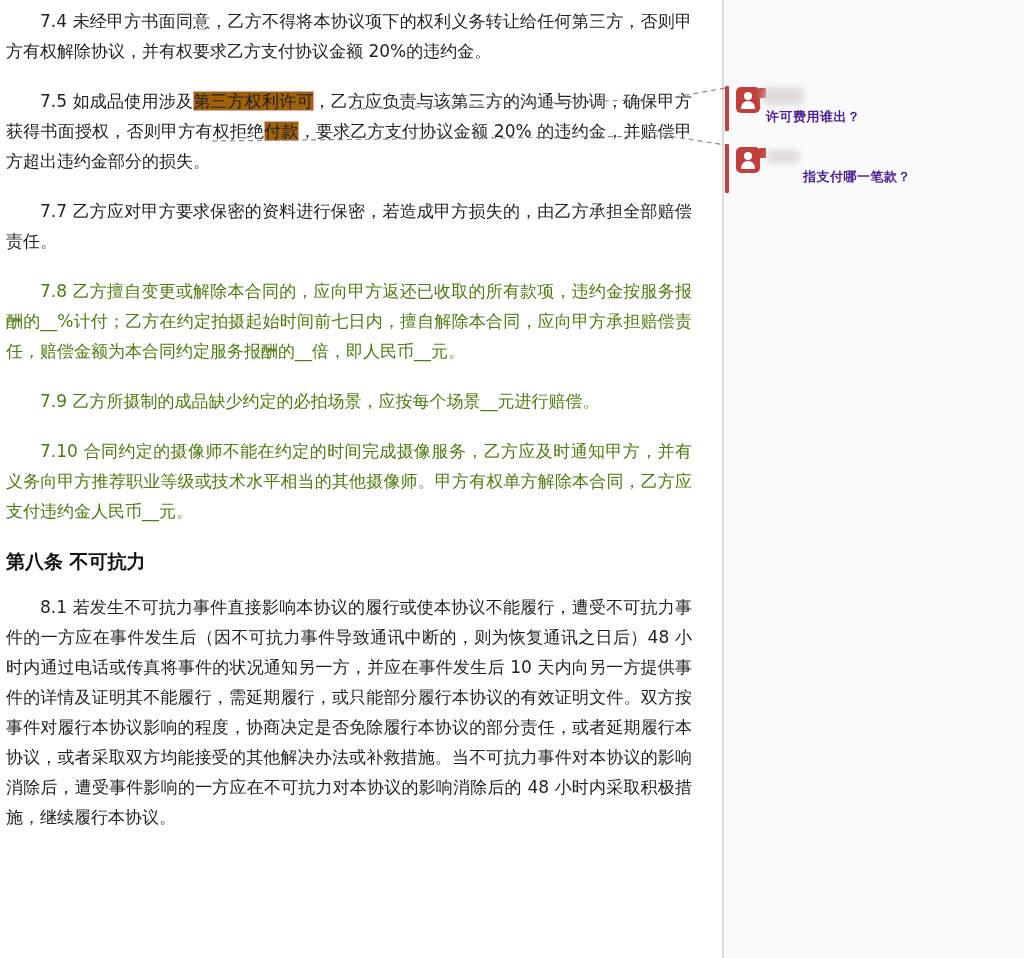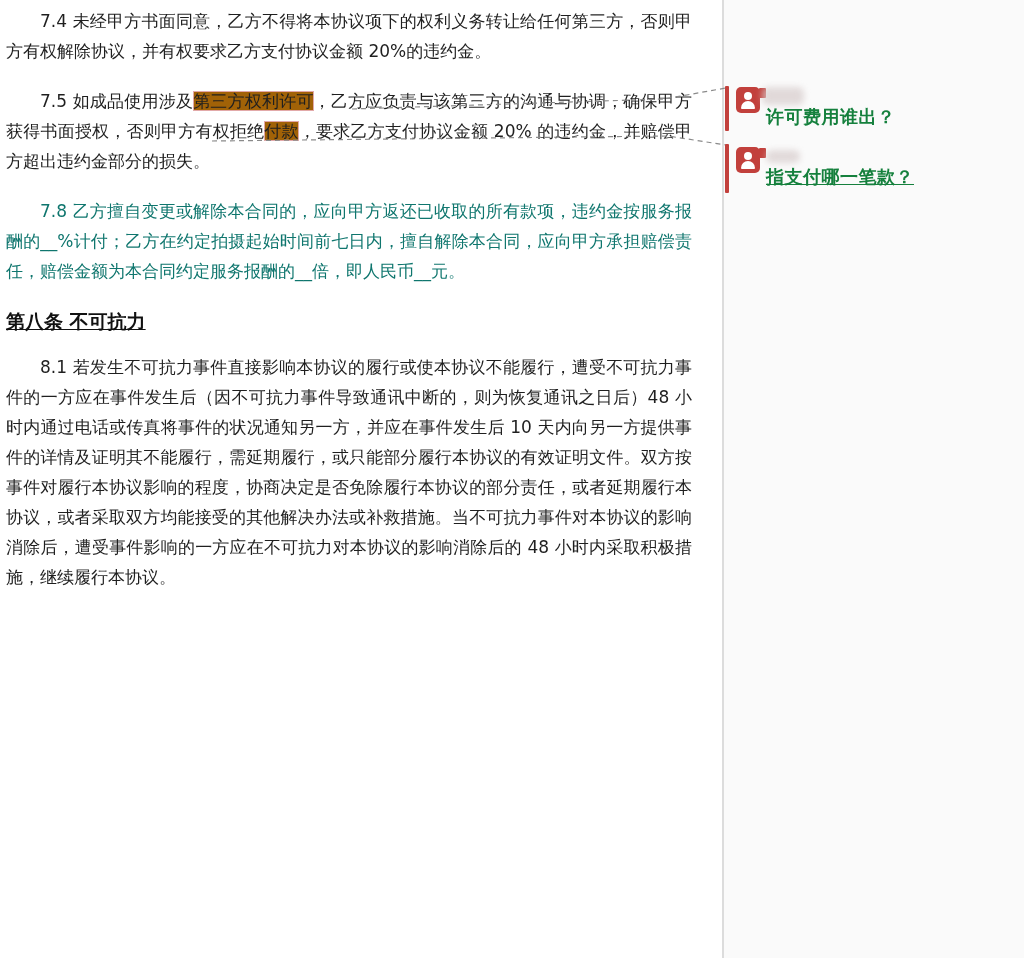--- a/index.html
+++ b/index.html
@@ -12,25 +12,24 @@
   
   .doc{
     position:absolute;left:0;top:0;width:722px;height:958px;
     box-sizing:border-box;padding:6px 30px 0 6px;background:#ffffff;
   }
   .para{
     font-size:17px;line-height:30px;margin:0 0 20px 0;
     text-align:justify;text-indent:2em;color:#1f1f1f;font-weight:500;
     word-break:break-all;
   }
-  .para.red{color:#0f766e;}
+  .para.red{color:#4d7c0f;}
   .section{
     font-size:19px;line-height:30px;font-weight:bold;color:#111111;
     margin:4px 0 16px 0;
-    text-decoration:underline;
   }
   .hl{
     background:#a16207;
     box-shadow:inset 0 0 0 1px #e2a9a9;
   }
   
   .margin-bg{
     position:absolute;left:724px;top:0;width:300px;height:958px;
     background:#fafafa;
   }
@@ -61,37 +60,40 @@
   .avatar .torso{
     width:14px;height:8px;background:#ffffff;border-radius:7px 7px 1px 1px;margin:1px auto 0;
   }
   .name-blur{
     position:absolute;background:#d7cccc;border-radius:6px;
     filter:blur(3px);opacity:.7;
   }
   .nb1{left:762px;top:87px;width:42px;height:18px;}
   .nb2{left:766px;top:150px;width:34px;height:13px;}
   .ctext{
-    position:absolute;font-size:18px;line-height:17px;color:#15803d;
+    position:absolute;font-size:13px;line-height:17px;color:#4c1d95;
     font-weight:600;letter-spacing:.5px;white-space:nowrap;
   }
   .ct1{left:766px;top:108px;}
-  .ct2{left:766px;top:168px;text-decoration:underline;}
+  .ct2{left:803px;top:168px;}
   
   .overlay{position:absolute;left:0;top:0;width:1024px;height:958px;pointer-events:none;}
 </style>
 </head>
 <body>
 
 <div class="page">
 
   <div class="doc">
       <p class="para black"><span>7.4 未经甲方书面同意，乙方不得将本协议项下的权利义务转让给任何第三方，否则甲方有权解除协议，并有权要求乙方支付协议金额 20%的违约金。</span></p>
       <p class="para black"><span>7.5 如成品使用涉及</span><span class="hl">第三方权利许可</span><span>，乙方应负责与该第三方的沟通与协调，确保甲方获得书面授权，否则甲方有权拒绝</span><span class="hl">付款</span><span>，要求乙方支付协议金额 20% 的违约金，并赔偿甲方超出违约金部分的损失。</span></p>
+      <p class="para black"><span>7.7 乙方应对甲方要求保密的资料进行保密，若造成甲方损失的，由乙方承担全部赔偿责任。</span></p>
       <p class="para red"><span>7.8 乙方擅自变更或解除本合同的，应向甲方返还已收取的所有款项，违约金按服务报酬的__%计付；乙方在约定拍摄起始时间前七日内，擅自解除本合同，应向甲方承担赔偿责任，赔偿金额为本合同约定服务报酬的__倍，即人民币__元。</span></p>
+      <p class="para red"><span>7.9 乙方所摄制的成品缺少约定的必拍场景，应按每个场景__元进行赔偿。</span></p>
+      <p class="para red"><span>7.10 合同约定的摄像师不能在约定的时间完成摄像服务，乙方应及时通知甲方，并有义务向甲方推荐职业等级或技术水平相当的其他摄像师。甲方有权单方解除本合同，乙方应支付违约金人民币__元。</span></p>
       <h2 class="section"><span>第八条 不可抗力</span></h2>
       <p class="para black"><span>8.1 若发生不可抗力事件直接影响本协议的履行或使本协议不能履行，遭受不可抗力事件的一方应在事件发生后（因不可抗力事件导致通讯中断的，则为恢复通讯之日后）48 小时内通过电话或传真将事件的状况通知另一方，并应在事件发生后 10 天内向另一方提供事件的详情及证明其不能履行，需延期履行，或只能部分履行本协议的有效证明文件。双方按事件对履行本协议影响的程度，协商决定是否免除履行本协议的部分责任，或者延期履行本协议，或者采取双方均能接受的其他解决办法或补救措施。当不可抗力事件对本协议的影响消除后，遭受事件影响的一方应在不可抗力对本协议的影响消除后的 48 小时内采取积极措施，继续履行本协议。</span></p>
     </div>
 
   <div class="margin-bg"></div>
   <div class="divider"></div>
 
   <svg class="overlay">
     <path d="M352 109 L664 99 L726 88" fill="none" stroke="#8a8a8a" stroke-width="1.2" stroke-dasharray="5 4"></path>
     <path d="M212 141 L668 136 L726 145" fill="none" stroke="#8a8a8a" stroke-width="1.2" stroke-dasharray="5 4"></path>

